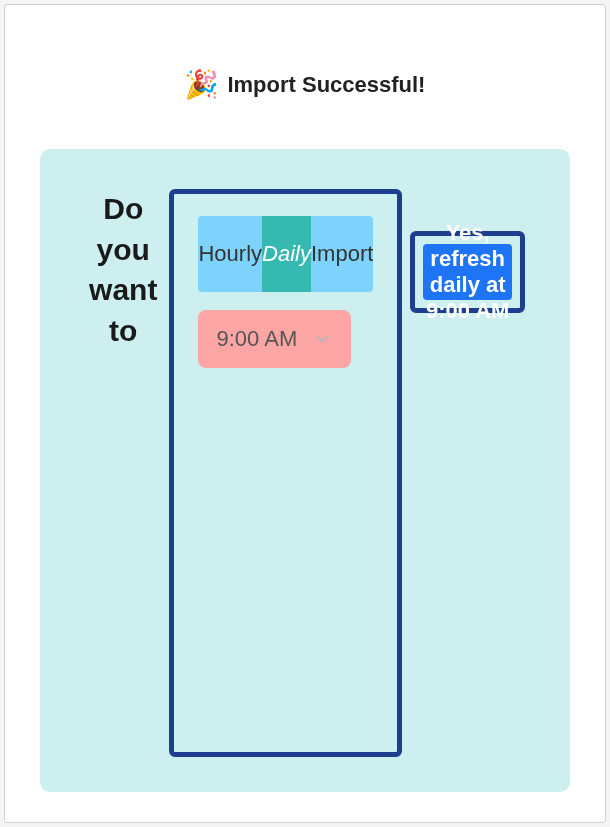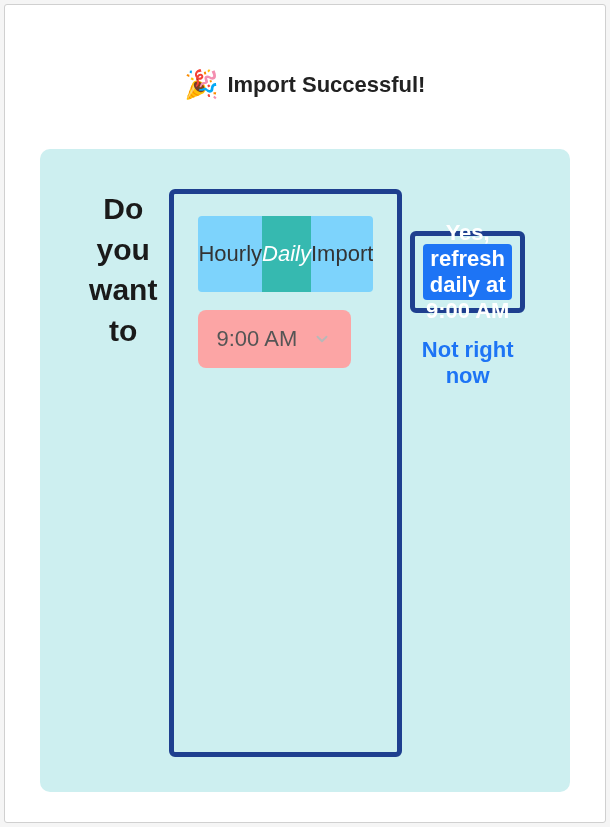--- a/index.html
+++ b/index.html
@@ -198,19 +198,16 @@
     </div>
 
     <div class="spacer"></div>
 
     <div class="confirm-wrap">
       <div class="highlight-box confirm-highlight">
         <button class="confirm-button">
           <span>Yes, refresh daily at 9:00 AM</span>
         </button>
       </div>
-      <div class="secondary-link">
-        <span>Not right now</span>
-      </div>
     </div>
 
   </div>
 </div>
 
 </body></html>

